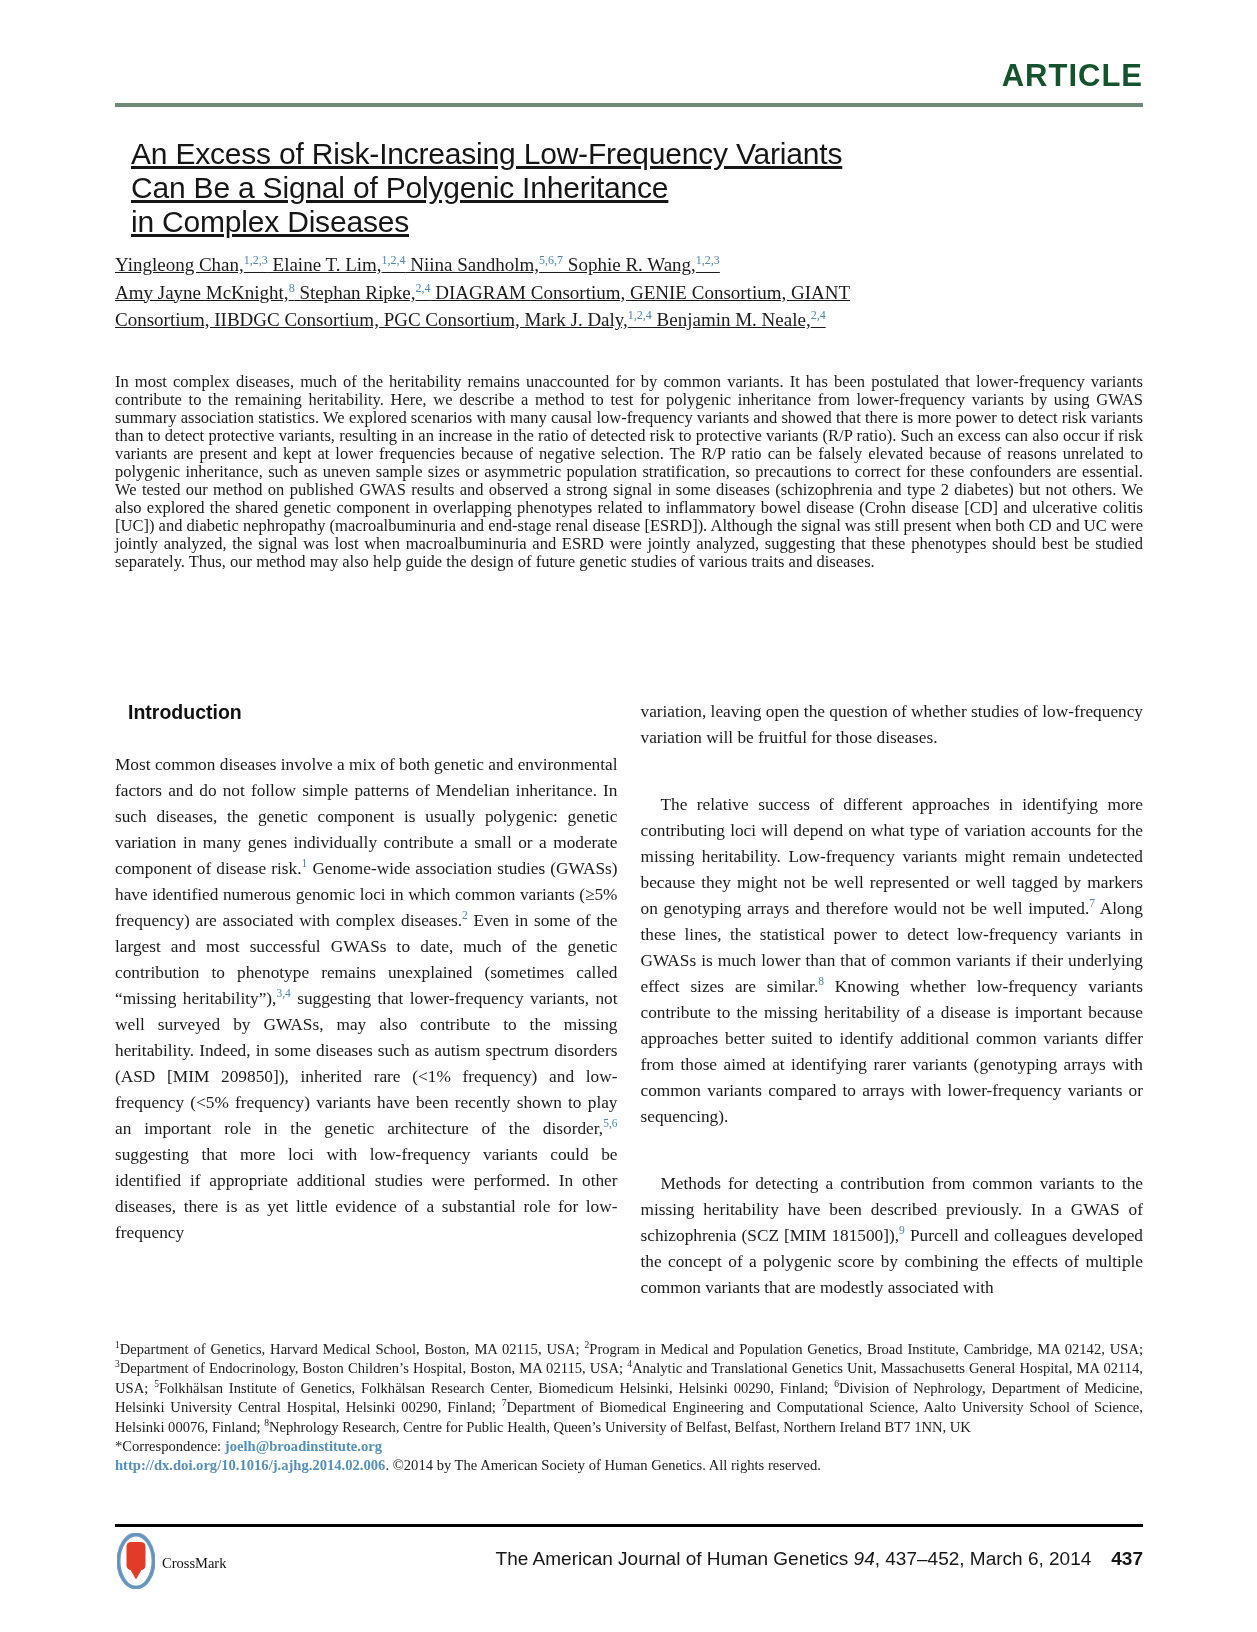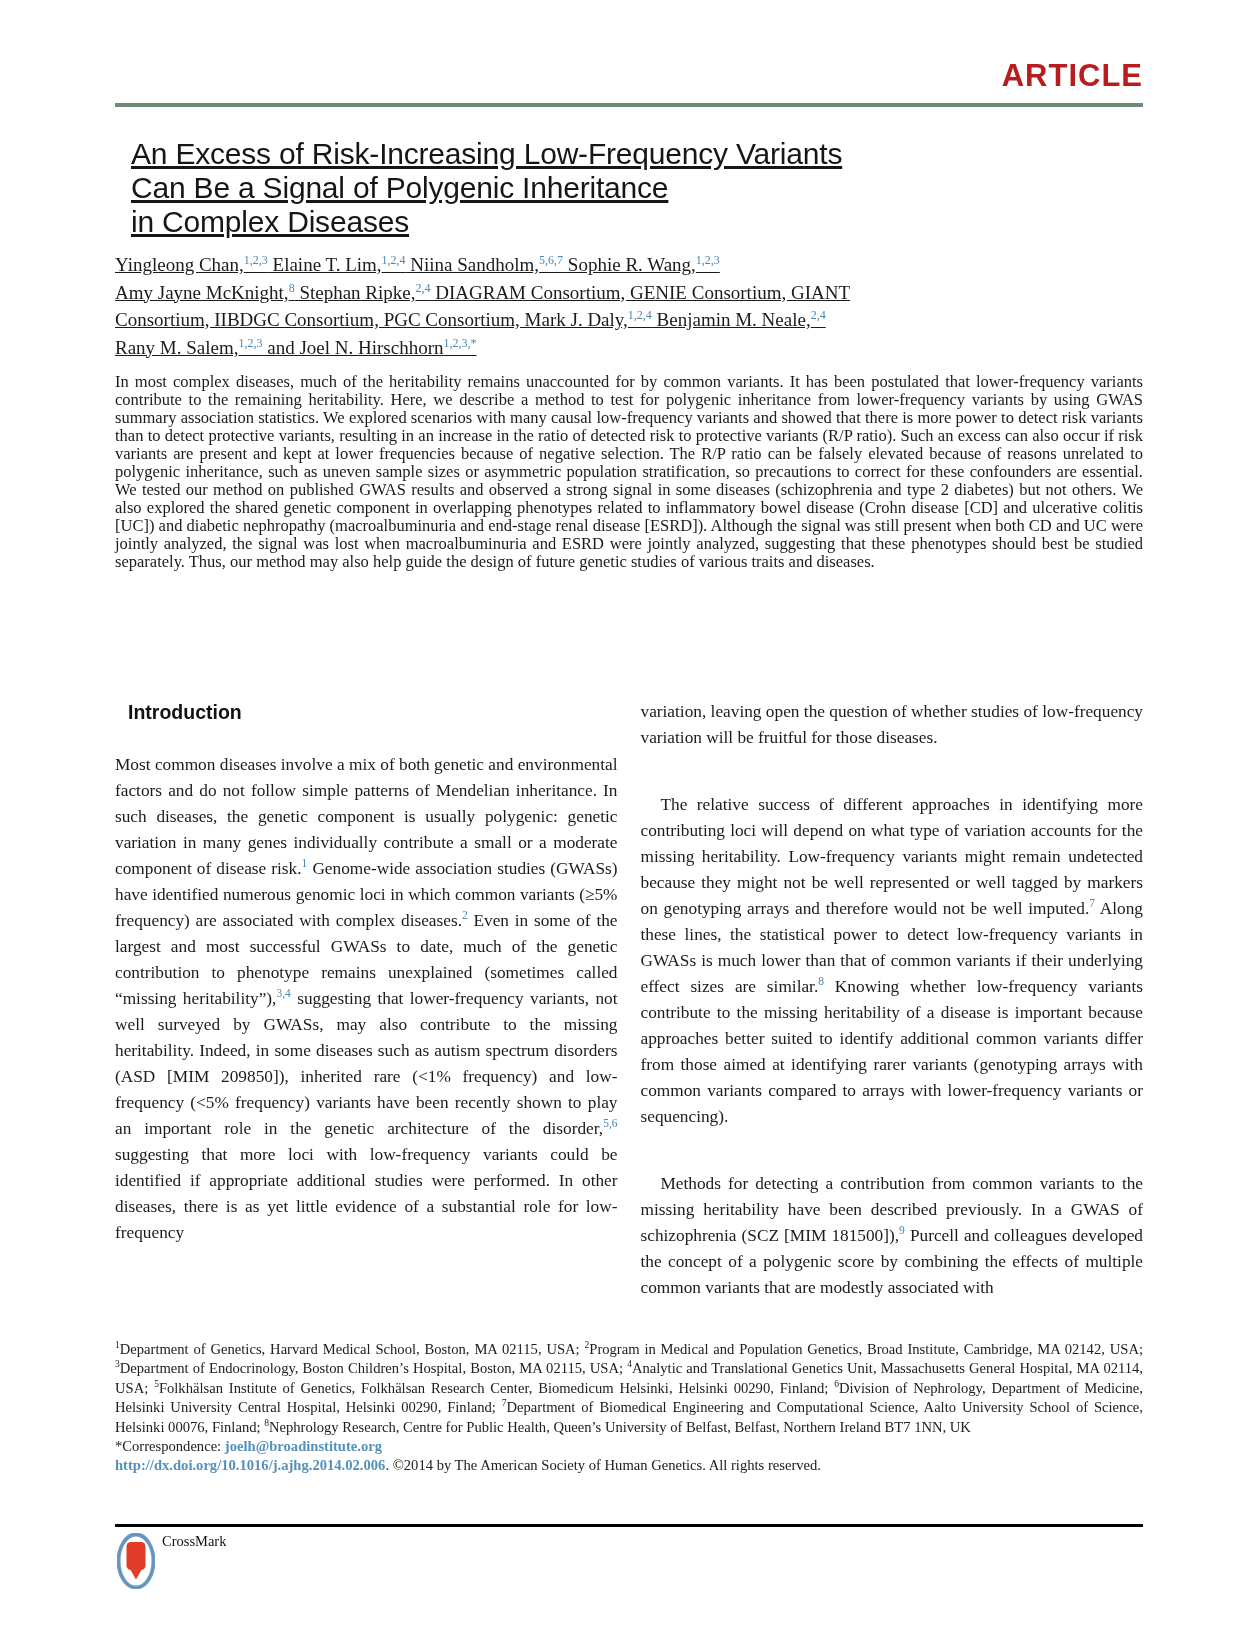--- a/index.html
+++ b/index.html
@@ -47,45 +47,44 @@
   .col .sup-blue { font-size:11.5px; }
 
   
   .footnotes { position:absolute; top:1340px; left:0; width:1028px;
                font-size:14.6px; line-height:19.4px; text-align:justify; color:#202020; }
   .footnotes .line { text-align:left; }
   .footnotes .sup-black { font-size:9.5px; }
 
   
   .footer-rule { position:absolute; top:1524px; left:0; width:100%; height:3px; background:#000; }
-  .crossmark { position:absolute; top:1533px; left:2px; display:flex; gap:7px; }
+  .crossmark { position:absolute; top:1533px; left:2px; display:flex; align-items:center; gap:7px; }
   .crossmark-label { font-family:"Liberation Serif", serif; font-size:14.5px; color:#111; }
   .footer-cite { position:absolute; top:1548px; right:0;
                  font-family:"Liberation Sans", sans-serif; font-size:19px; color:#161616;
                  display:flex; align-items:baseline; }
   .page-number { font-weight:bold; margin-left:20px; }
 </style>
 </head>
 <body>
 
 <div class="page">
   <div class="content">
 
-    <div class="masthead" style="color: #b91c1c;">ARTICLE</div>
+    <div class="masthead" style="color: #14532d;">ARTICLE</div>
     <div class="rule-green" style="background: rgb(110, 138, 117);"></div>
 
     <h1 class="title" style="margin:16px; font-weight:normal;text-decoration:underline;">An Excess of Risk-Increasing Low-Frequency Variants
 Can Be a Signal of Polygenic Inheritance
 in Complex Diseases</h1>
 
     <div class="authors">
         <div>Yingleong Chan,<sup class="sup-blue">1,2,3</sup> Elaine T. Lim,<sup class="sup-blue">1,2,4</sup> Niina Sandholm,<sup class="sup-blue">5,6,7</sup> Sophie R. Wang,<sup class="sup-blue">1,2,3</sup></div>
         <div>Amy Jayne McKnight,<sup class="sup-blue">8</sup> Stephan Ripke,<sup class="sup-blue">2,4</sup> DIAGRAM Consortium, GENIE Consortium, GIANT</div>
         <div>Consortium, IIBDGC Consortium, PGC Consortium, Mark J. Daly,<sup class="sup-blue">1,2,4</sup> Benjamin M. Neale,<sup class="sup-blue">2,4</sup></div>
-        <div>Rany M. Salem,<sup class="sup-blue">1,2,3</sup> and Joel N. Hirschhorn<sup class="sup-blue">1,2,3,*</sup></div>
       </div>
 
     <div class="abstract">In most complex diseases, much of the heritability remains unaccounted for by common variants. It has been postulated that lower-frequency variants contribute to the remaining heritability. Here, we describe a method to test for polygenic inheritance from lower-frequency variants by using GWAS summary association statistics. We explored scenarios with many causal low-frequency variants and showed that there is more power to detect risk variants than to detect protective variants, resulting in an increase in the ratio of detected risk to protective variants (R/P ratio). Such an excess can also occur if risk variants are present and kept at lower frequencies because of negative selection. The R/P ratio can be falsely elevated because of reasons unrelated to polygenic inheritance, such as uneven sample sizes or asymmetric population stratification, so precautions to correct for these confounders are essential. We tested our method on published GWAS results and observed a strong signal in some diseases (schizophrenia and type 2 diabetes) but not others. We also explored the shared genetic component in overlapping phenotypes related to inflammatory bowel disease (Crohn disease [CD] and ulcerative colitis [UC]) and diabetic nephropathy (macroalbuminuria and end-stage renal disease [ESRD]). Although the signal was still present when both CD and UC were jointly analyzed, the signal was lost when macroalbuminuria and ESRD were jointly analyzed, suggesting that these phenotypes should best be studied separately. Thus, our method may also help guide the design of future genetic studies of various traits and diseases.</div>
 
     <div class="columns">
       <div class="col">
         <h2 class="section-heading">Introduction</h2>
         <div>
             <p>Most common diseases involve a mix of both genetic and environmental factors and do not follow simple patterns of Mendelian inheritance. In such diseases, the genetic component is usually polygenic: genetic variation in many genes individually contribute a small or a moderate component of disease risk.<sup class="sup-blue">1</sup> Genome-wide association studies (GWASs) have identified numerous genomic loci in which common variants (≥5% frequency) are associated with complex diseases.<sup class="sup-blue">2</sup> Even in some of the largest and most successful GWASs to date, much of the genetic contribution to phenotype remains unexplained (sometimes called “missing heritability”),<sup class="sup-blue">3,4</sup> suggesting that lower-frequency variants, not well surveyed by GWASs, may also contribute to the missing heritability. Indeed, in some diseases such as autism spectrum disorders (ASD [MIM 209850]), inherited rare (&lt;1% frequency) and low-frequency (&lt;5% frequency) variants have been recently shown to play an important role in the genetic architecture of the disorder,<sup class="sup-blue">5,6</sup> suggesting that more loci with low-frequency variants could be identified if appropriate additional studies were performed. In other diseases, there is as yet little evidence of a substantial role for low-frequency</p>
           </div>
@@ -110,15 +109,19 @@
         <svg width="38" height="56" viewBox="0 0 38 56" aria-hidden="true">
           <ellipse cx="19" cy="28" rx="17.5" ry="26.5" fill="#ffffff" stroke="#6f9dc4" stroke-width="4"></ellipse>
           <ellipse cx="19" cy="28" rx="17.5" ry="26.5" fill="none" stroke="#4a7ba6" stroke-width="1" opacity="0.5"></ellipse>
           <rect x="9.5" y="9" width="19" height="28" rx="4.5" fill="#e23c29"></rect>
           <polygon points="12.5,35 25.5,35 19,46.5" fill="#e23c29"></polygon>
         </svg>
       </span>
       <span class="crossmark-label">CrossMark</span>
     </div>
 
+    <div class="footer-cite">
+      <span>The American Journal of Human Genetics <span class="it">94</span>, 437–452, March 6, 2014</span>
+      <span class="page-number">437</span>
+    </div>
 
   </div>
 </div>
 
 </body></html>

